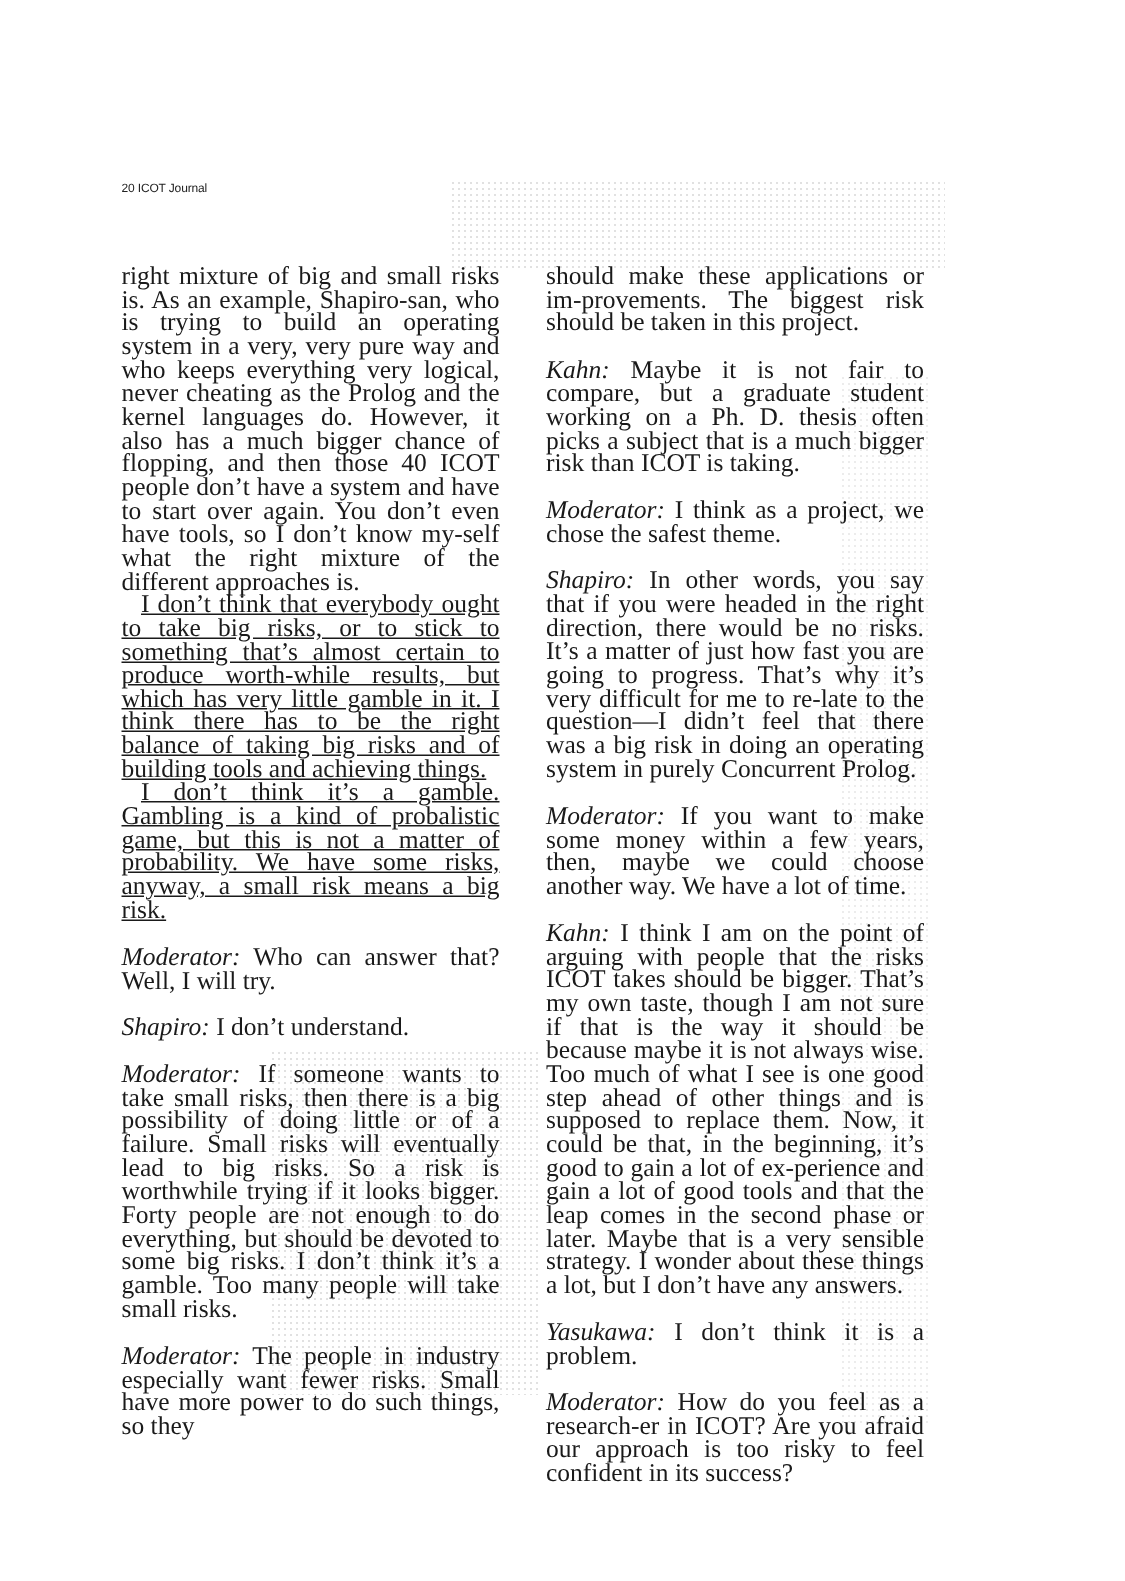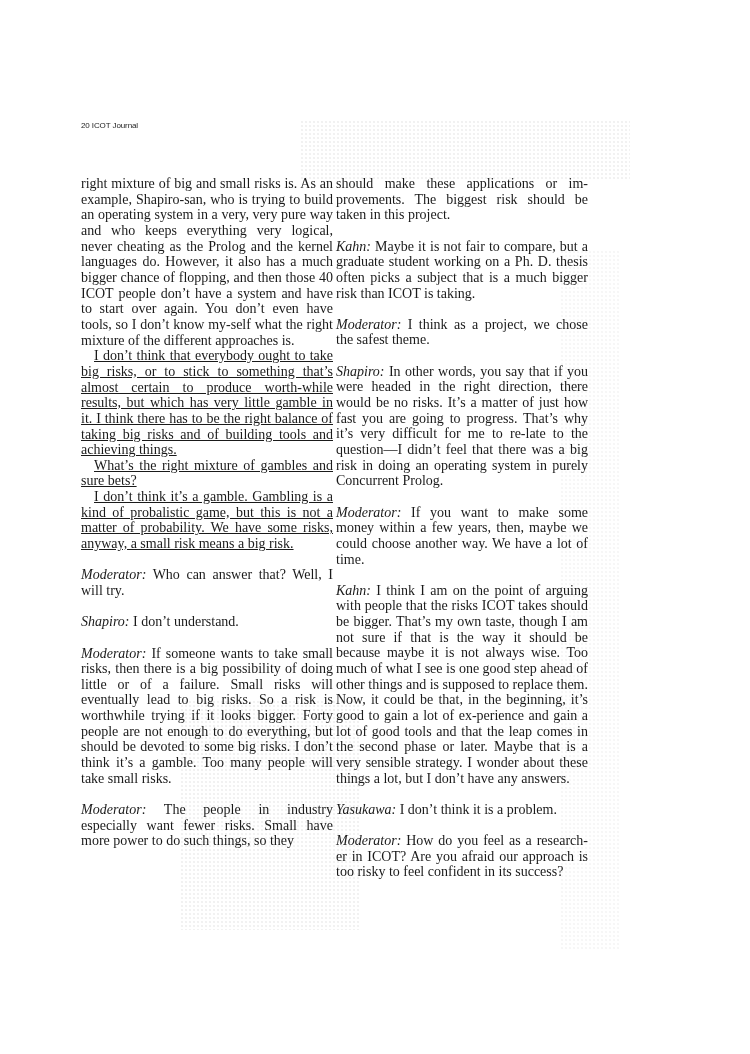--- a/index.html
+++ b/index.html
@@ -34,26 +34,26 @@
       top: 121px;
       font-family: "Liberation Sans", "DejaVu Sans", sans-serif;
       font-size: 8px;
       letter-spacing: -0.1px;
       color: #222;
     }
     .column {
       position: absolute;
       top: 176px;
       width: 252px;
-      font-size: 14px;
+      font-size: 17px;
       line-height: 15.65px;
       text-align: justify;
     }
     .col-left { left: 81px; }
-    .col-right { left: 336px; }
+    .col-right { left: 364px; }
     .para {
       margin: 0;
       text-indent: 0;
     }
     .para.indent { text-indent: 13px; text-decoration: underline; }
     .para.gap { margin-top: 15.6px; }
     .speaker {
       font-style: italic;
     }
   </style>
@@ -63,21 +63,20 @@
 <div class="page">
   <div class="speckle" style="left:300px; top:120px; width:330px; height:60px;"></div>
   <div class="speckle" style="left:180px; top:700px; width:180px; height:230px;"></div>
   <div class="speckle" style="left:560px; top:250px; width:60px; height:700px; opacity:0.35;"></div>
 
   <div class="running-head">20 ICOT Journal</div>
 
   <div class="column col-left">
     <p class="para"><span class="speaker"></span><span>right mixture of big and small risks is. As an example, Shapiro-san, who is trying to build an operating system in a very, very pure way and who keeps everything very logical, never cheating as the Prolog and the kernel languages do. However, it also has a much bigger chance of flopping, and then those 40 ICOT people don’t have a system and have to start over again. You don’t even have tools, so I don’t know my-self what the right mixture of the different approaches is.</span></p>
     <p class="para indent"><span class="speaker"></span><span>I don’t think that everybody ought to take big risks, or to stick to something that’s almost certain to produce worth-while results, but which has very little gamble in it. I think there has to be the right balance of taking big risks and of building tools and achieving things.</span></p>
-    <p class="para indent"><span class="speaker"></span><span>What’s the right mixture of gambles and sure bets?</span></p>
     <p class="para indent"><span class="speaker"></span><span>I don’t think it’s a gamble. Gambling is a kind of probalistic game, but this is not a matter of probability. We have some risks, anyway, a small risk means a big risk.</span></p>
     <p class="para gap"><span class="speaker">Moderator:</span><span> Who can answer that? Well, I will try.</span></p>
     <p class="para gap"><span class="speaker">Shapiro:</span><span> I don’t understand.</span></p>
     <p class="para gap"><span class="speaker">Moderator:</span><span> If someone wants to take small risks, then there is a big possibility of doing little or of a failure. Small risks will eventually lead to big risks. So a risk is worthwhile trying if it looks bigger. Forty people are not enough to do everything, but should be devoted to some big risks. I don’t think it’s a gamble. Too many people will take small risks.</span></p>
     <p class="para gap"><span class="speaker">Moderator:</span><span> The people in industry especially want fewer risks. Small have more power to do such things, so they</span></p>
   </div>
 
   <div class="column col-right">
     <p class="para"><span class="speaker"></span><span>should make these applications or im-provements. The biggest risk should be taken in this project.</span></p>
     <p class="para gap"><span class="speaker">Kahn:</span><span> Maybe it is not fair to compare, but a graduate student working on a Ph. D. thesis often picks a subject that is a much bigger risk than ICOT is taking.</span></p>

